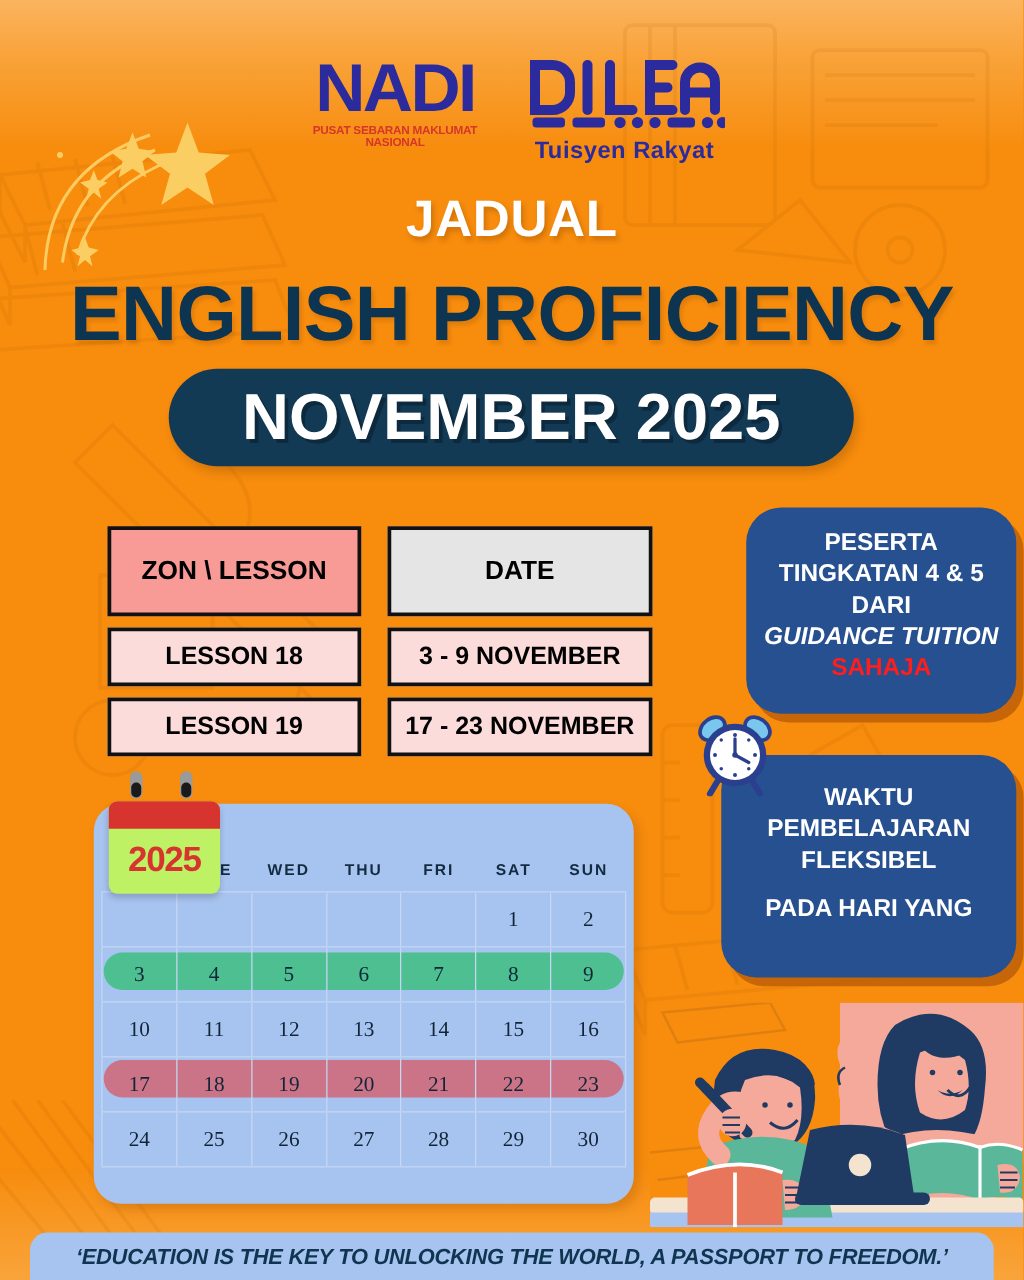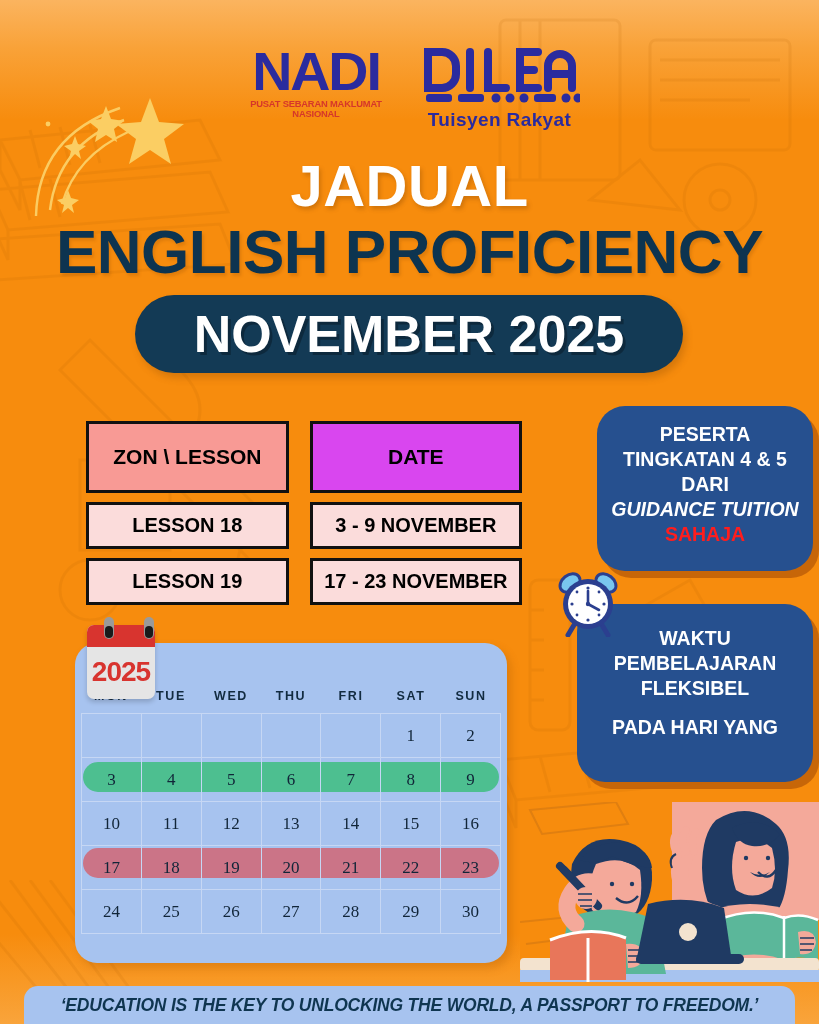--- a/index.html
+++ b/index.html
@@ -30,41 +30,41 @@
     transform:scaleX(1.03);}
   .nadi-sub{margin-top:1px;text-align:center;font-size:9.2px;font-weight:bold;
     letter-spacing:-0.2px;color:#d6372a;transform:scaleX(1.02);}
   .dilea{position:relative;width:166px;padding-top:2px;}
   .dilea-word{text-align:center;}
   .dilea-sub{text-align:center;font-size:19px;font-weight:bold;color:#2b2b9e;
     letter-spacing:.4px;margin-top:1px;}
 
   
   .t-jadual{position:absolute;left:0;top:152px;width:819px;text-align:center;
-    font-size:58px;font-weight:bold;color:#ffffff;letter-spacing:.5px;
+    font-size:41px;font-weight:bold;color:#ffffff;letter-spacing:.5px;
     text-shadow:2px 3px 4px rgba(120,60,0,.30);}
   .t-main{position:absolute;left:0;top:216px;width:819px;text-align:center;
     font-size:62px;font-weight:bold;color:#0d3450;letter-spacing:-.5px;
     text-shadow:2px 3px 3px rgba(120,60,0,.18);}
   .t-pill{position:absolute;left:135px;top:295px;width:548px;height:78px;
     background:#133a55;border-radius:39px;display:flex;align-items:center;
     justify-content:center;box-shadow:3px 5px 7px rgba(120,60,0,.25);}
   .t-pill span{font-size:52px;font-weight:bold;color:#ffffff;letter-spacing:0px;
     text-shadow:3px 3px 0 rgba(0,0,0,.28);}
 
   
   .tbl{position:absolute;left:86px;top:421px;width:436px;}
   .trow{display:flex;gap:21px;margin-bottom:9px;}
   .cell{border:3px solid #111;display:flex;align-items:center;justify-content:center;
     font-weight:bold;color:#000;text-align:center;box-sizing:border-box;}
   .c-zone{width:208px;}
   .c-date{width:218px;}
   .head .cell{height:72px;font-size:21px;}
   .head .c-zone{background:#f89a95;}
-  .head .c-date{background:#d946ef;}
+  .head .c-date{background:#e5e5e5;}
   .body .cell{height:47px;font-size:20px;background:#fbdcdb;}
   .body .c-date{background:#fbdcdb;}
 
   
   .ibox{position:absolute;background:#26508f;border-radius:28px;color:#fff;
     text-align:center;box-sizing:border-box;
     box-shadow:6px 7px 0 rgba(190,95,8,.85);}
   .ibox1{left:597px;top:406px;width:216px;height:165px;padding:16px 10px 0;}
   .ibox2{left:577px;top:604px;width:236px;height:178px;padding:22px 10px 16px;}
   .ibox .ln{font-size:19.5px;font-weight:bold;line-height:25px;}
@@ -350,21 +350,21 @@
       <div>26</div>
       <div>27</div>
       <div>28</div>
       <div>29</div>
       <div>30</div>
     </div>
   </div>
 </div>
 
 <div style="position:absolute;left:87px;top:617px;width:89px;height:82px;">
-  <div style="position:absolute;left:0;top:8px;width:68px;height:74px;background:#e5e5e5;border-radius:7px;box-shadow:0 3px 5px rgba(0,0,0,.18);">
+  <div style="position:absolute;left:0;top:24px;width:89px;height:74px;background:#bef264;border-radius:7px;box-shadow:0 3px 5px rgba(0,0,0,.18);">
     <div style="height:22px;background:#d8342f;border-radius:7px 7px 0 0;"></div>
     <div style="text-align:center;font-weight:bold;font-size:28px;color:#d8342f;line-height:50px;letter-spacing:-1px;">2025</div>
   </div>
   <div class="ring" style="left:17px;top:0;">
       <b></b>
     </div>
   <div class="ring" style="left:57px;top:0;">
       <b></b>
     </div>
 </div>

